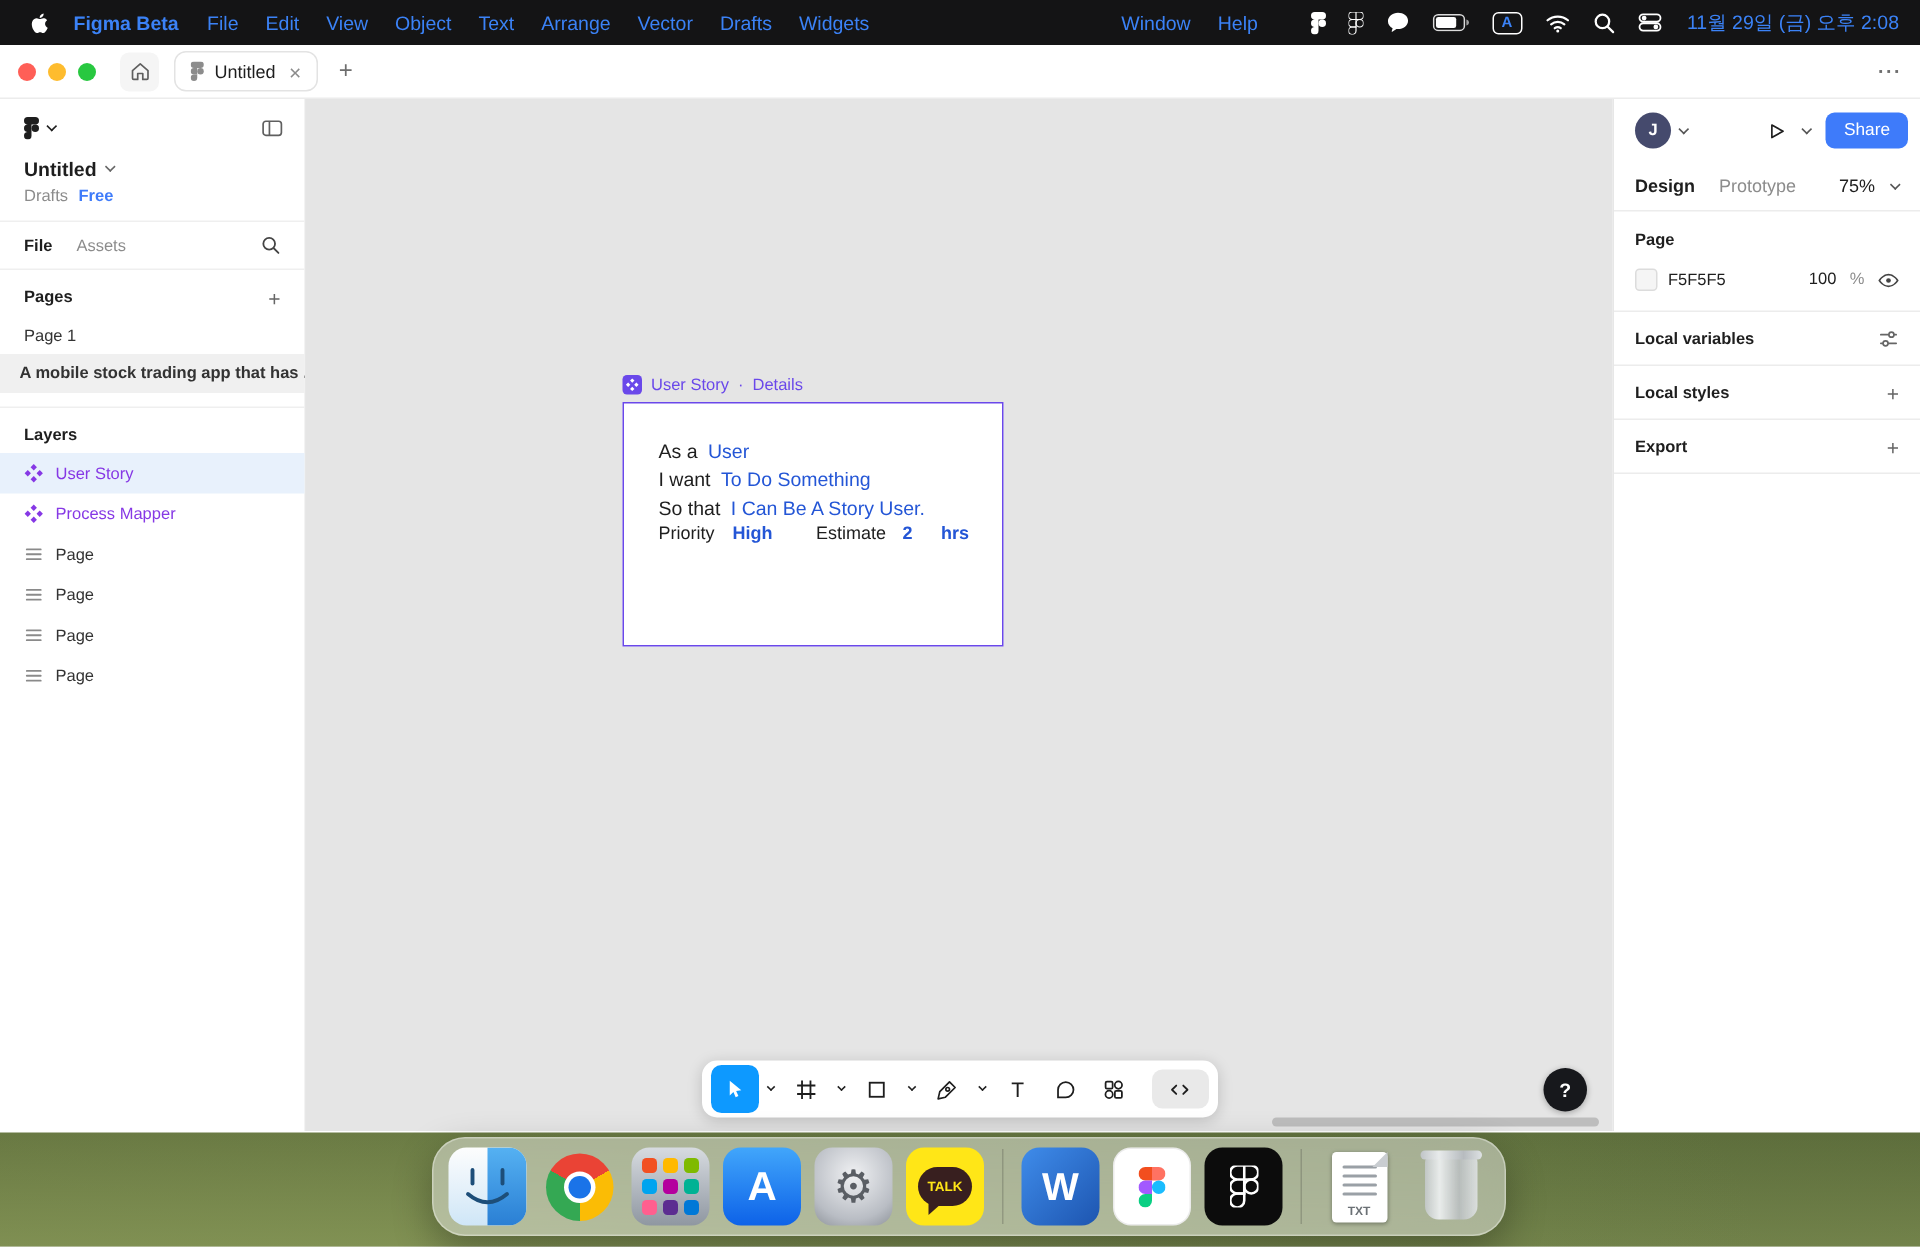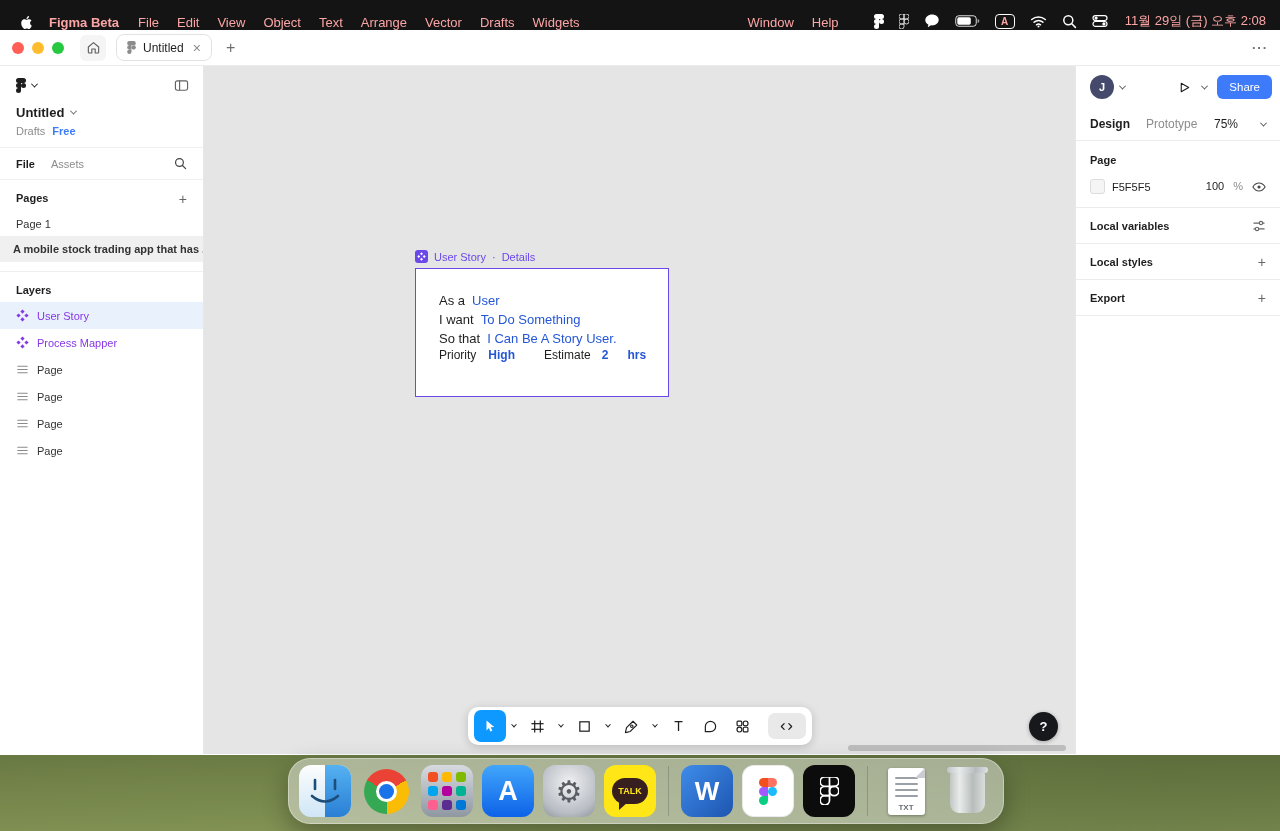--- a/index.html
+++ b/index.html
@@ -6,21 +6,21 @@
   *{box-sizing:border-box;cursor:default}
   .desktop{position:relative;width:1280px;height:831px;overflow:hidden;
     font-family:"Liberation Sans",sans-serif;color:#1e1e1e;
     background:
       radial-gradient(120% 60% at 20% 100%, rgba(140,160,90,.35), transparent 60%),
       radial-gradient(100% 50% at 80% 95%, rgba(90,110,60,.4), transparent 60%),
       linear-gradient(180deg,#20291a 0%,#2a3620 40%,#3e4c2a 70%,#5c6b3a 90%,#7b8a50 100%);}
 
   
   .menubar{position:absolute;top:0;left:0;right:0;height:30px;background:rgba(20,20,22,.97);
-    display:flex;align-items:flex-end;color:#fca5a5;font-size:13px;padding:0 14px;z-index:50}
+    display:flex;align-items:center;color:#3b82f6;font-size:13px;padding:0 14px;z-index:50}
   .mitem{padding:0 9px;white-space:nowrap}
   .app-name{font-weight:700;padding:0 10px}
   .apple{display:flex;align-items:center;padding:0 6px}
   .mspacer{width:150px}
   .mb-right{margin-left:auto;display:flex;align-items:center;gap:15px}
   .inputA{width:20px;height:15px;border:1.5px solid #fff;border-radius:4px;font-size:10px;font-weight:700;
     display:flex;align-items:center;justify-content:center}
   .clock{white-space:nowrap;margin-left:2px}
 
   
@@ -57,21 +57,21 @@
   .layer-row{display:flex;align-items:center;gap:8px;height:27px;padding:0 16px}
   .layer-row.selected{background:#e8f1fc}
   .layer-purple{color:#8638e5;font-weight:500}
   .layer-label{color:#333}
   .chev{display:inline-block;width:5px;height:5px;border-right:1.3px solid currentColor;border-bottom:1.3px solid currentColor;transform:rotate(45deg) translate(-1px,-1px);flex:none}
 
   
   .canvas{flex:1;position:relative;background:#e5e5e5;overflow:hidden}
   .widget-chip{position:absolute;left:211px;top:184px;display:flex;align-items:center;gap:6px;font-size:11px;color:#6a48ea;font-weight:500}
   .chip-icon{width:13px;height:13px;border-radius:3px;background:#6a48ea;display:flex;align-items:center;justify-content:center;flex:none}
-  .story-card{position:absolute;left:211px;top:202px;width:254px;height:129px;background:#fff;border:1.5px solid #6a48ea;padding:22px 0 0 23px;font-size:13px}
+  .story-card{position:absolute;left:211px;top:202px;width:254px;height:163px;background:#fff;border:1.5px solid #6a48ea;padding:22px 0 0 23px;font-size:13px}
   .story-line{display:flex;gap:7px;line-height:19px}
   .story-label{color:#1e1e1e}
   .story-value{color:#2456d6;font-weight:500}
   .story-meta{display:flex;align-items:center;font-size:12px}
   .m-priority-val{margin-left:12px;color:#2456d6;font-weight:600}
   .m-est-label{margin-left:29px}
   .m-est-val{margin-left:11px;color:#2456d6;font-weight:600}
   .m-est-unit{margin-left:19px;color:#2456d6;font-weight:600}
 
   .toolbar{position:absolute;left:50%;bottom:9px;transform:translateX(-50%);height:38px;background:#fff;border-radius:10px;
@@ -90,21 +90,21 @@
   .right-sb{width:205px;flex:none;border-left:1px solid #e7e7e7;background:#fff;font-size:11px}
   .rs-top{display:flex;align-items:center;padding:9px 8px 9px 14px}
   .avatar{width:24px;height:24px;border-radius:50%;background:#454a6d;color:#fff;font-size:11px;font-weight:600;display:flex;align-items:center;justify-content:center}
   .rs-top .chev{margin-left:6px;color:#555}
   .rs-spacer{flex:1}
   .present{display:flex;align-items:center;gap:5px;color:#1e1e1e;margin-right:10px}
   .share-btn{background:#3e7bfa;color:#fff;border:none;border-radius:6px;padding:6px 12px;font-size:11.5px;font-weight:400;font-family:inherit}
   .rs-tabs{display:flex;align-items:center;gap:16px;padding:0 14px;height:33px;border-bottom:1px solid #ececec;font-size:12px}
   .rs-tab-active{font-weight:700}
   .rs-tab{color:#8c8c8c}
-  .rs-zoom{margin-left:auto;display:flex;align-items:center;gap:23px}
+  .rs-zoom{margin-left:auto;display:flex;align-items:center;gap:11px}
   .rs-section{padding:13px 14px;border-bottom:1px solid #ececec}
   .rs-head{font-weight:700}
   .fill-row{display:flex;align-items:center;gap:7px;margin-top:13px}
   .swatch{width:15px;height:15px;border:1px solid #dcdcdc;border-radius:3px;background:#f5f5f5;flex:none}
   .fill-right{margin-left:auto;display:flex;align-items:flex-start;gap:9px}
   .pct{color:#8c8c8c}
   .eye{color:#444;display:flex}
   .rs-row{display:flex;align-items:center;padding:0 14px;height:36px;border-bottom:1px solid #ececec;font-weight:700}
   .rs-row .right-ic{margin-left:auto;color:#666;display:flex;font-size:14px;font-weight:400;line-height:1}
 

